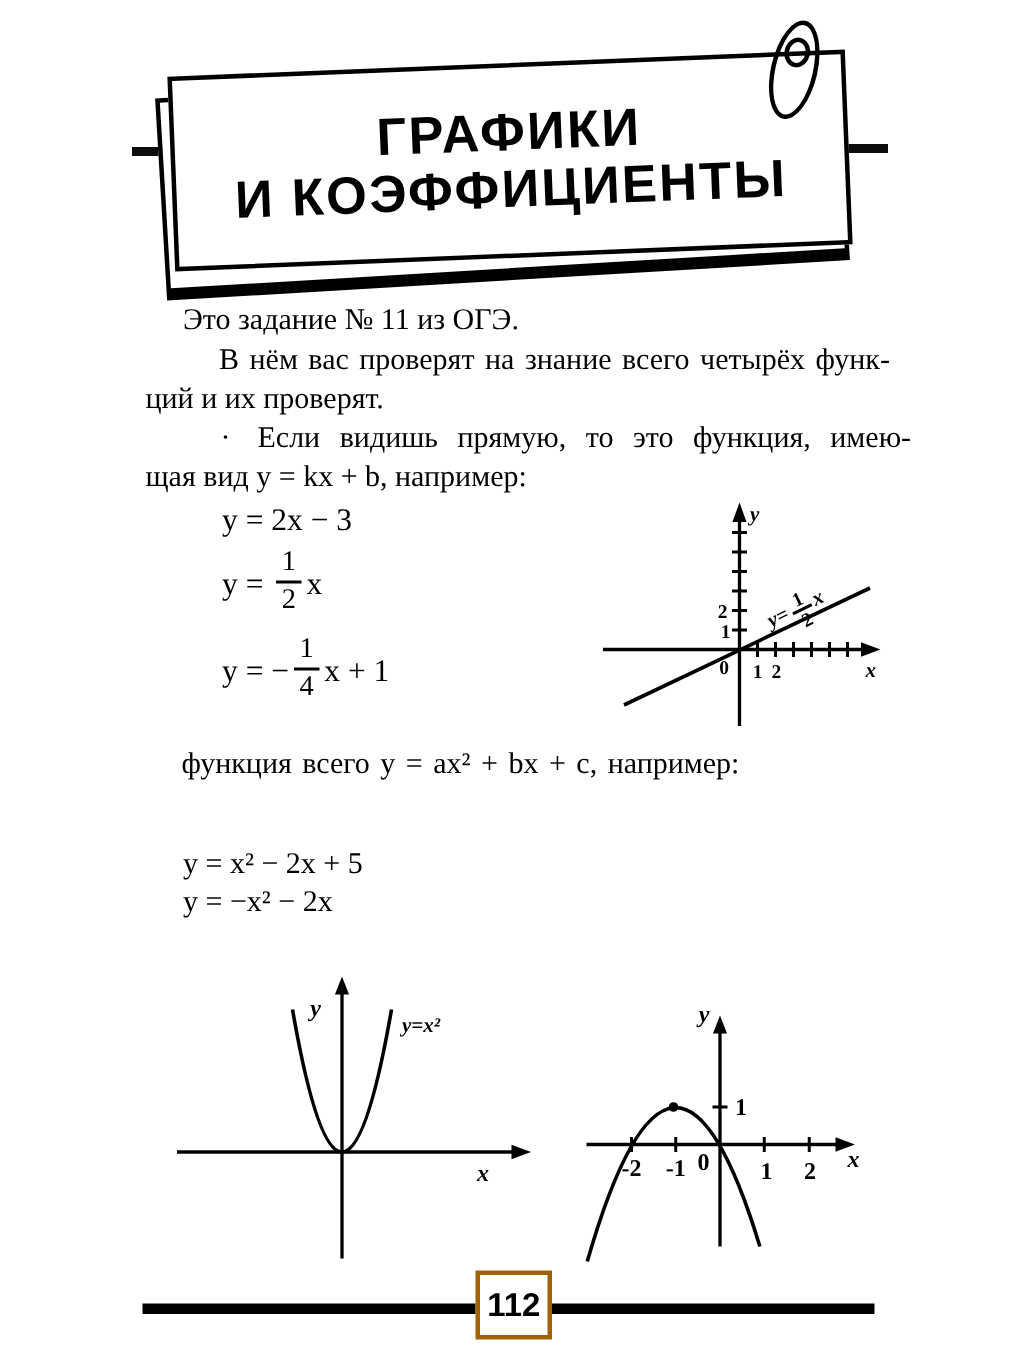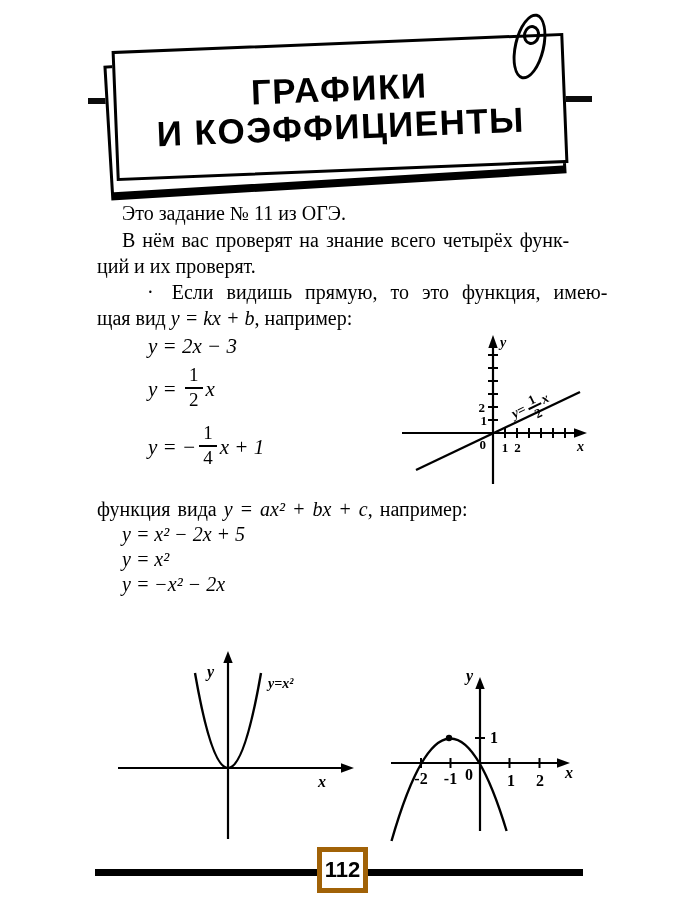--- a/index.html
+++ b/index.html
@@ -19,29 +19,29 @@
                 letter-spacing:1.5px;line-height:1.0;white-space:nowrap;}
   .paperclip{position:absolute;left:514px;top:13px;width:25px;height:61px;border:3.5px solid #000;
              border-radius:50%;transform:rotate(13deg);z-index:4;background:transparent;}
   .paperclip-inner{position:absolute;left:523px;top:25px;width:11px;height:14px;border:3px solid #000;
              border-radius:50%;transform:rotate(13deg);z-index:5;background:transparent;}
 
   
   .tx{position:absolute;left:97px;width:484px;font-size:20px;line-height:26px;}
   .line{display:block;white-space:nowrap;}
   .indent{text-indent:25px;}
-  .ws2{word-spacing:2px;}
+  .ws2{word-spacing:2px;margin-left:24px;}
   .ws8{word-spacing:8px;}
-  .mi{font-style:italic;}
+  .mi{}
   .marker{display:inline-block;margin-right:18px;}
   #p1{top:200px;}
   #p2{top:227px;}
   #b1{top:279px;}
   #b2{top:496px;}
-  #qlist{top:522px;left:122px;line-height:25px;}
+  #qlist{top:564px;left:122px;line-height:25px;}
 
   .formula{position:absolute;font-size:21px;}
   #f1{left:148px;top:334px;}
   #f2{left:148px;top:368px;}
   #f3{left:148px;top:426px;}
   .frac{display:inline-block;vertical-align:middle;text-align:center;margin:0 3px;
         transform:translateY(-3px);font-size:19px;line-height:1.1;font-style:normal;}
   .frac .num{display:block;border-bottom:2px solid #000;padding:0 4px 1px;}
   .frac .den{display:block;padding-top:1px;}
 
@@ -54,21 +54,21 @@
   .tk{stroke:#000;stroke-width:2px;}
   .cv{stroke:#000;stroke-width:2.4px;fill:none;}
   .gl{font-family:"Liberation Serif",serif;font-weight:bold;font-size:13px;fill:#000;}
   .gl2{font-family:"Liberation Serif",serif;font-weight:bold;font-size:16px;fill:#000;}
   .it{font-style:italic;}
   .cl{font-family:"Liberation Serif",serif;font-weight:bold;font-size:14px;fill:#000;}
 
   
   .footer-rule{position:absolute;left:95px;top:869px;width:488px;height:7px;background:#000;}
   .page-box{position:absolute;left:317px;top:847px;width:51px;height:46px;background:#fff;
-            border:5px solid #a16207;box-sizing:border-box;display:flex;align-items:center;justify-content:center;
+            border:3px solid #a16207;box-sizing:border-box;display:flex;align-items:center;justify-content:center;
             font-family:"Liberation Sans",sans-serif;font-weight:bold;font-size:22px;}
 </style>
 </head>
 <body>
 
 <div class="page">
 
   <div class="rule rule-left"></div>
   <div class="rule rule-right"></div>
   <div class="banner-back"></div>
@@ -140,27 +140,26 @@
       <text class="cl it" x="0" y="5">y=</text>
       <text class="gl" x="24" y="0" text-anchor="middle">1</text>
       <line class="tk" x1="17" y1="3" x2="31" y2="3"></line>
       <text class="gl" x="24" y="15" text-anchor="middle">2</text>
       <text class="cl it" x="33" y="5">x</text>
     </g>
   </svg>
 
   <div class="tx" id="b2">
     <span class="line ws2">
-      <span>функция вида </span><span class="mi">y = ax² + bx + c</span><span>, например:</span>
+      <span>функция всего </span><span class="mi">y = ax² + bx + c</span><span>, например:</span>
     </span>
   </div>
 
   <div class="tx" id="qlist">
     <span class="line mi">y = x² − 2x + 5</span>
-    <span class="line mi">y = x²</span>
     <span class="line mi">y = −x² − 2x</span>
   </div>
 
   <svg class="graph" id="svg-par-up" width="252" height="198" viewBox="0 0 252 198">
     <line class="ax" x1="8" y1="125" x2="234" y2="125"></line>
     <polygon points="244,125 231,120.2 231,129.8"></polygon>
     <line class="ax" x1="118" y1="196" x2="118" y2="18"></line>
     <polygon points="118,8 113.3,20 122.7,20"></polygon>
     <path class="cv" d="M85,30 Q118,220 151,30"></path>
     <text class="gl2 it" x="104" y="34" text-anchor="end">y</text>

